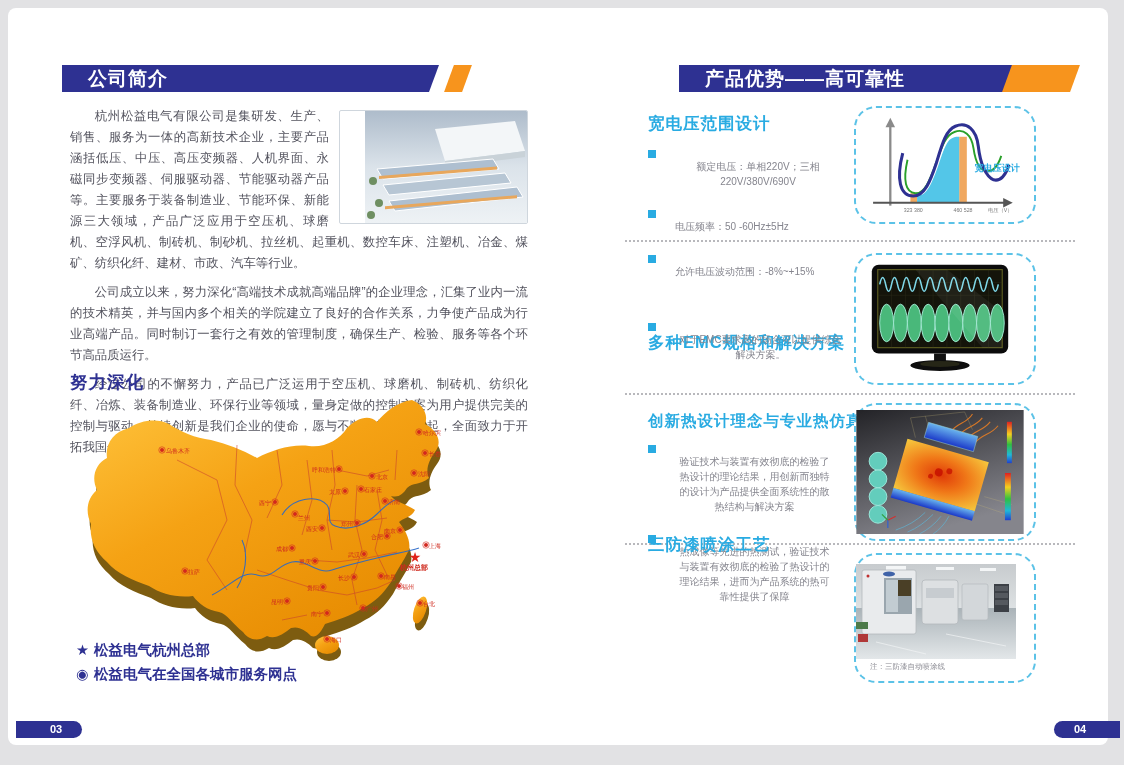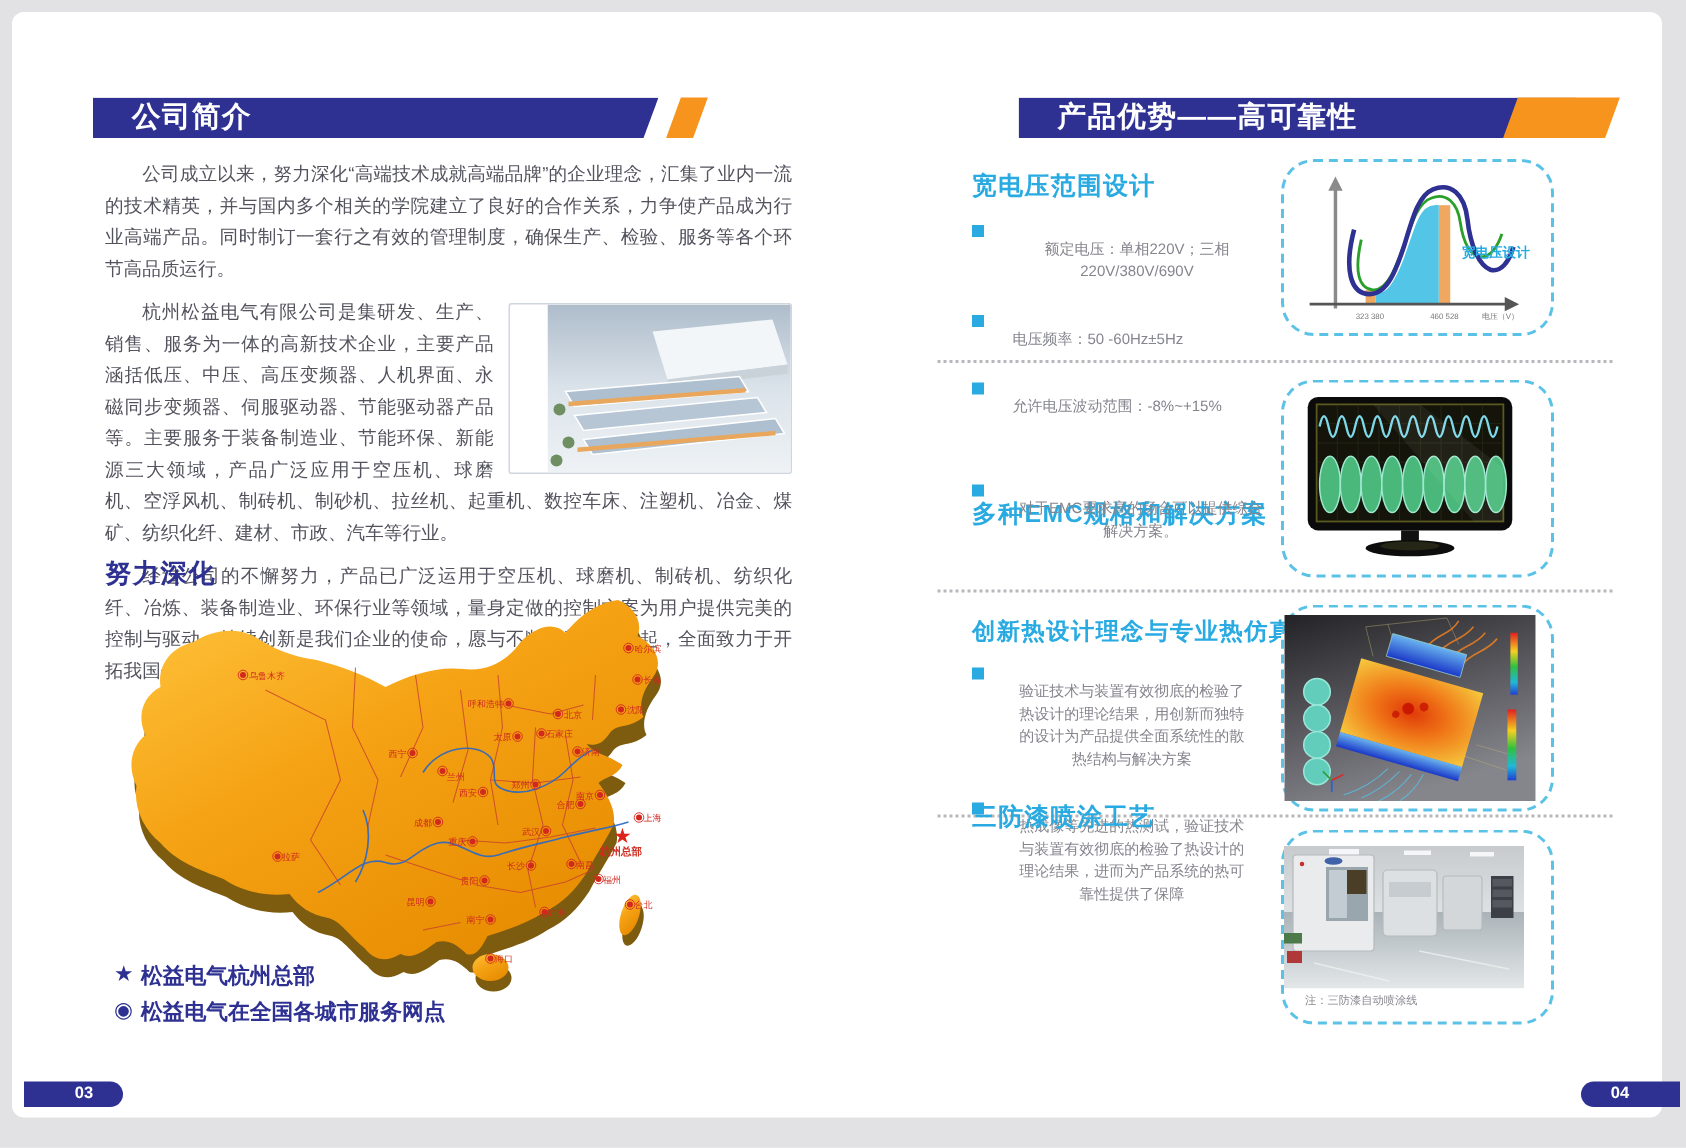--- a/index.html
+++ b/index.html
@@ -44,21 +44,20 @@
 </head>
 <body>
 
 <div id="canvas">
   <div id="sheet">
 
     <div class="banner" style="left:54px;top:57px;width:377px;">公司简介</div>
     <div class="banner-tab" style="left:441px;top:57px;width:18px;"></div>
 
     <div class="para">
-      <p>公司成立以来，努力深化“高端技术成就高端品牌”的企业理念，汇集了业内一流的技术精英，并与国内多个相关的学院建立了良好的合作关系，力争使产品成为行业高端产品。同时制订一套行之有效的管理制度，确保生产、检验、服务等各个环节高品质运行。</p>
       <p>
         <span class="aerial">
           <svg width="187" height="112" viewBox="0 0 187 112">
             <defs>
               <linearGradient id="sky" x1="0" y1="0" x2="0" y2="1">
                 <stop offset="0" stop-color="#aebccb"></stop>
                   <stop offset="0.5" stop-color="#dbe3ea"></stop>
                   <stop offset="1" stop-color="#eef2f5"></stop>
               </linearGradient>
             </defs>
@@ -80,20 +79,21 @@
                 <circle cx="8" cy="70" r="4"></circle>
                 <circle cx="14" cy="92" r="4"></circle>
                 <circle cx="6" cy="104" r="4"></circle>
                 <circle cx="176" cy="58" r="3"></circle>
                 <circle cx="182" cy="66" r="3"></circle>
               </g>
           </svg>
         </span>
         <span>杭州松益电气有限公司是集研发、生产、销售、服务为一体的高新技术企业，主要产品涵括低压、中压、高压变频器、人机界面、永磁同步变频器、伺服驱动器、节能驱动器产品等。主要服务于装备制造业、节能环保、新能源三大领域，产品广泛应用于空压机、球磨机、空浮风机、制砖机、制砂机、拉丝机、起重机、数控车床、注塑机、冶金、煤矿、纺织化纤、建材、市政、汽车等行业。</span>
       </p>
+      <p>公司成立以来，努力深化“高端技术成就高端品牌”的企业理念，汇集了业内一流的技术精英，并与国内多个相关的学院建立了良好的合作关系，力争使产品成为行业高端产品。同时制订一套行之有效的管理制度，确保生产、检验、服务等各个环节高品质运行。</p>
       <p>经过公司的不懈努力，产品已广泛运用于空压机、球磨机、制砖机、纺织化纤、冶炼、装备制造业、环保行业等领域，量身定做的控制方案为用户提供完美的控制与驱动。持续创新是我们企业的使命，愿与不断创新的你一起，全面致力于开拓我国传动电气的新时代。</p>
     </div>
 
     <div class="svc-head">努力深化</div>
 
     <div id="map-wrap">
       <svg width="436" height="330" viewBox="0 0 430 330">
         <defs>
           <linearGradient id="gold" x1="0" y1="0" x2="0.8" y2="1">
             <stop offset="0" stop-color="#ffc43d"></stop>

